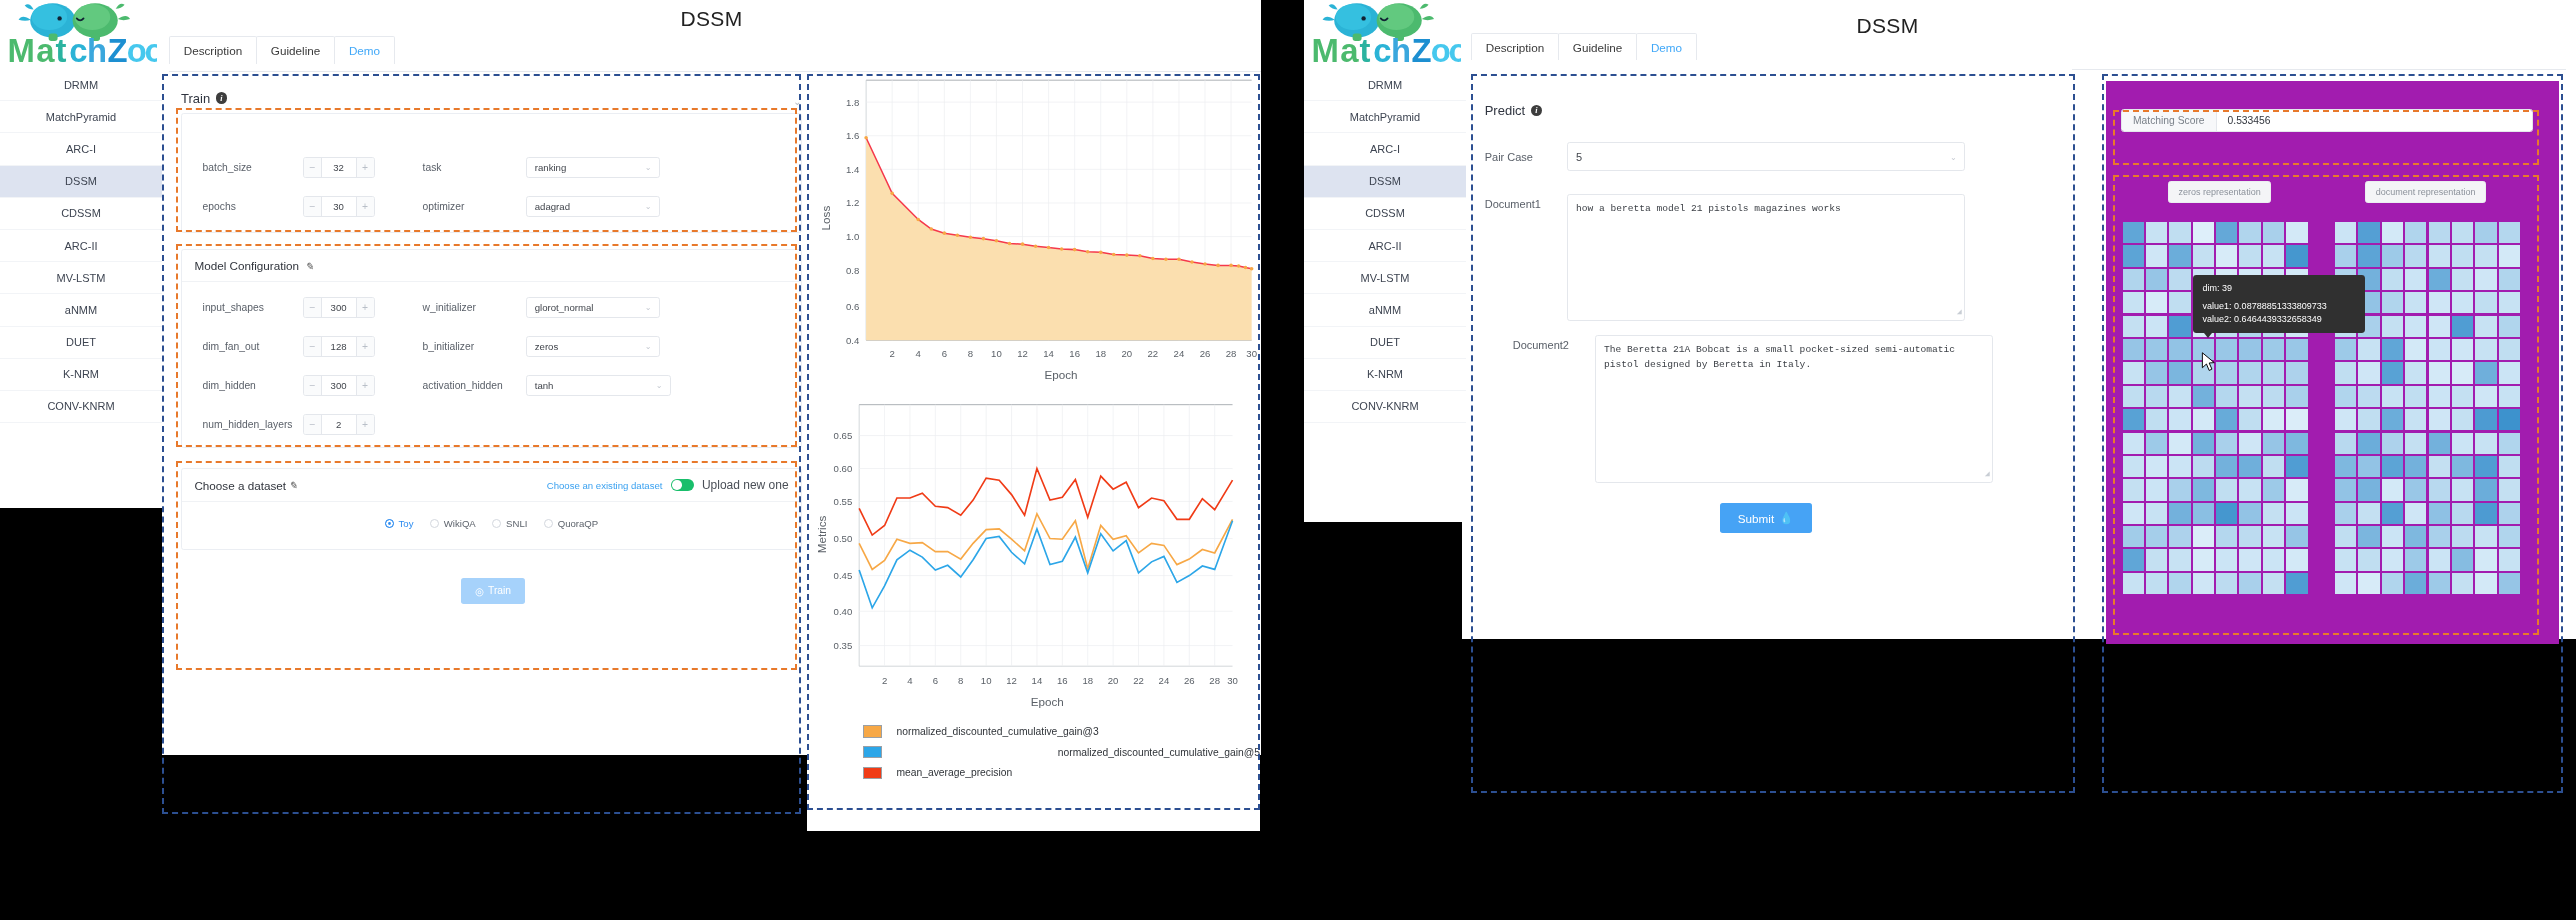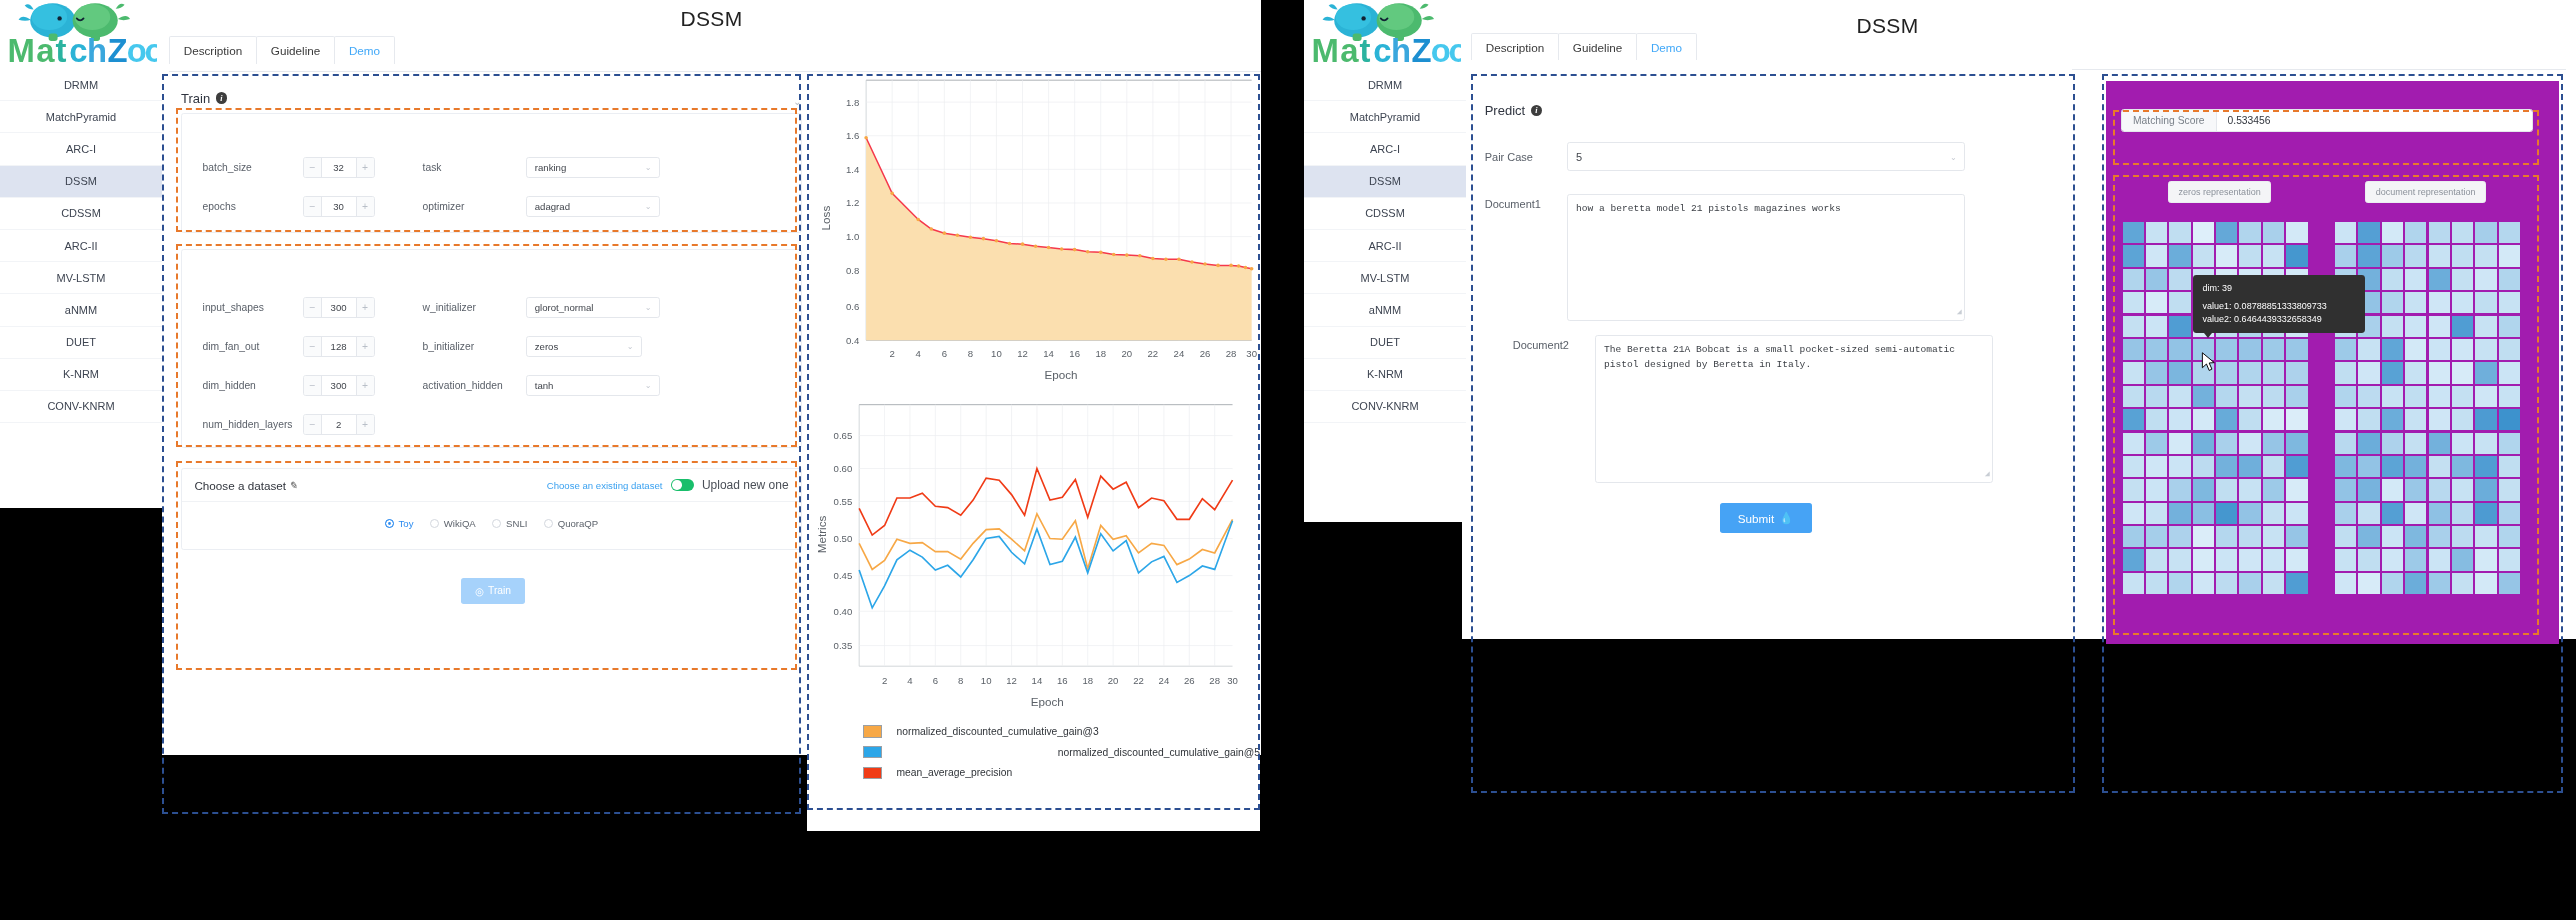--- a/index.html
+++ b/index.html
@@ -232,20 +232,24 @@
         </div>
         <div class="flabel" style="width:103px;margin-left:48px;">optimizer</div>
         <div class="sel" style="width:134px;">
           <span>adagrad</span>
           <span class="chev">⌄</span>
         </div>
       </div>
     </div>
 
     <div class="card" style="position:absolute;left:9px;top:172px;width:621px;height:199px;">
+      <div class="card-head">
+        <span>Model Configuration</span>
+        <span class="pencil">✎</span>
+      </div>
 
       <div class="frow" style="position:absolute;left:20.6px;top:47px;width:587px;">
         <div class="flabel" style="width:100px;">input_shapes</div>
         <div class="stepper">
           <div class="btn">−</div>
           <div class="val">300</div>
           <div class="btn plus">+</div>
         </div>
         <div class="flabel" style="width:103px;margin-left:48px;">w_initializer</div>
         <div class="sel" style="width:134px;">
@@ -255,35 +259,35 @@
       </div>
 
       <div class="frow" style="position:absolute;left:20.6px;top:86px;width:587px;">
         <div class="flabel" style="width:100px;">dim_fan_out</div>
         <div class="stepper">
           <div class="btn">−</div>
           <div class="val">128</div>
           <div class="btn plus">+</div>
         </div>
         <div class="flabel" style="width:103px;margin-left:48px;">b_initializer</div>
-        <div class="sel" style="width:116px;gap:32px;">
+        <div class="sel" style="width:134px;gap:32px;">
           <span>zeros</span>
           <span class="chev">⌄</span>
         </div>
       </div>
 
       <div class="frow" style="position:absolute;left:20.6px;top:125px;width:587px;">
         <div class="flabel" style="width:100px;">dim_hidden</div>
         <div class="stepper">
           <div class="btn">−</div>
           <div class="val">300</div>
           <div class="btn plus">+</div>
         </div>
         <div class="flabel" style="width:103px;margin-left:48px;">activation_hidden</div>
-        <div class="sel" style="width:134px;align-items:center;">
+        <div class="sel" style="width:145px;align-items:center;">
           <span>tanh</span>
           <span class="chev">⌄</span>
         </div>
       </div>
 
       <div class="frow" style="position:absolute;left:20.6px;top:164px;width:587px;">
         <div class="flabel" style="width:100px;">num_hidden_layers</div>
         <div class="stepper">
           <div class="btn">−</div>
           <div class="val">2</div>

